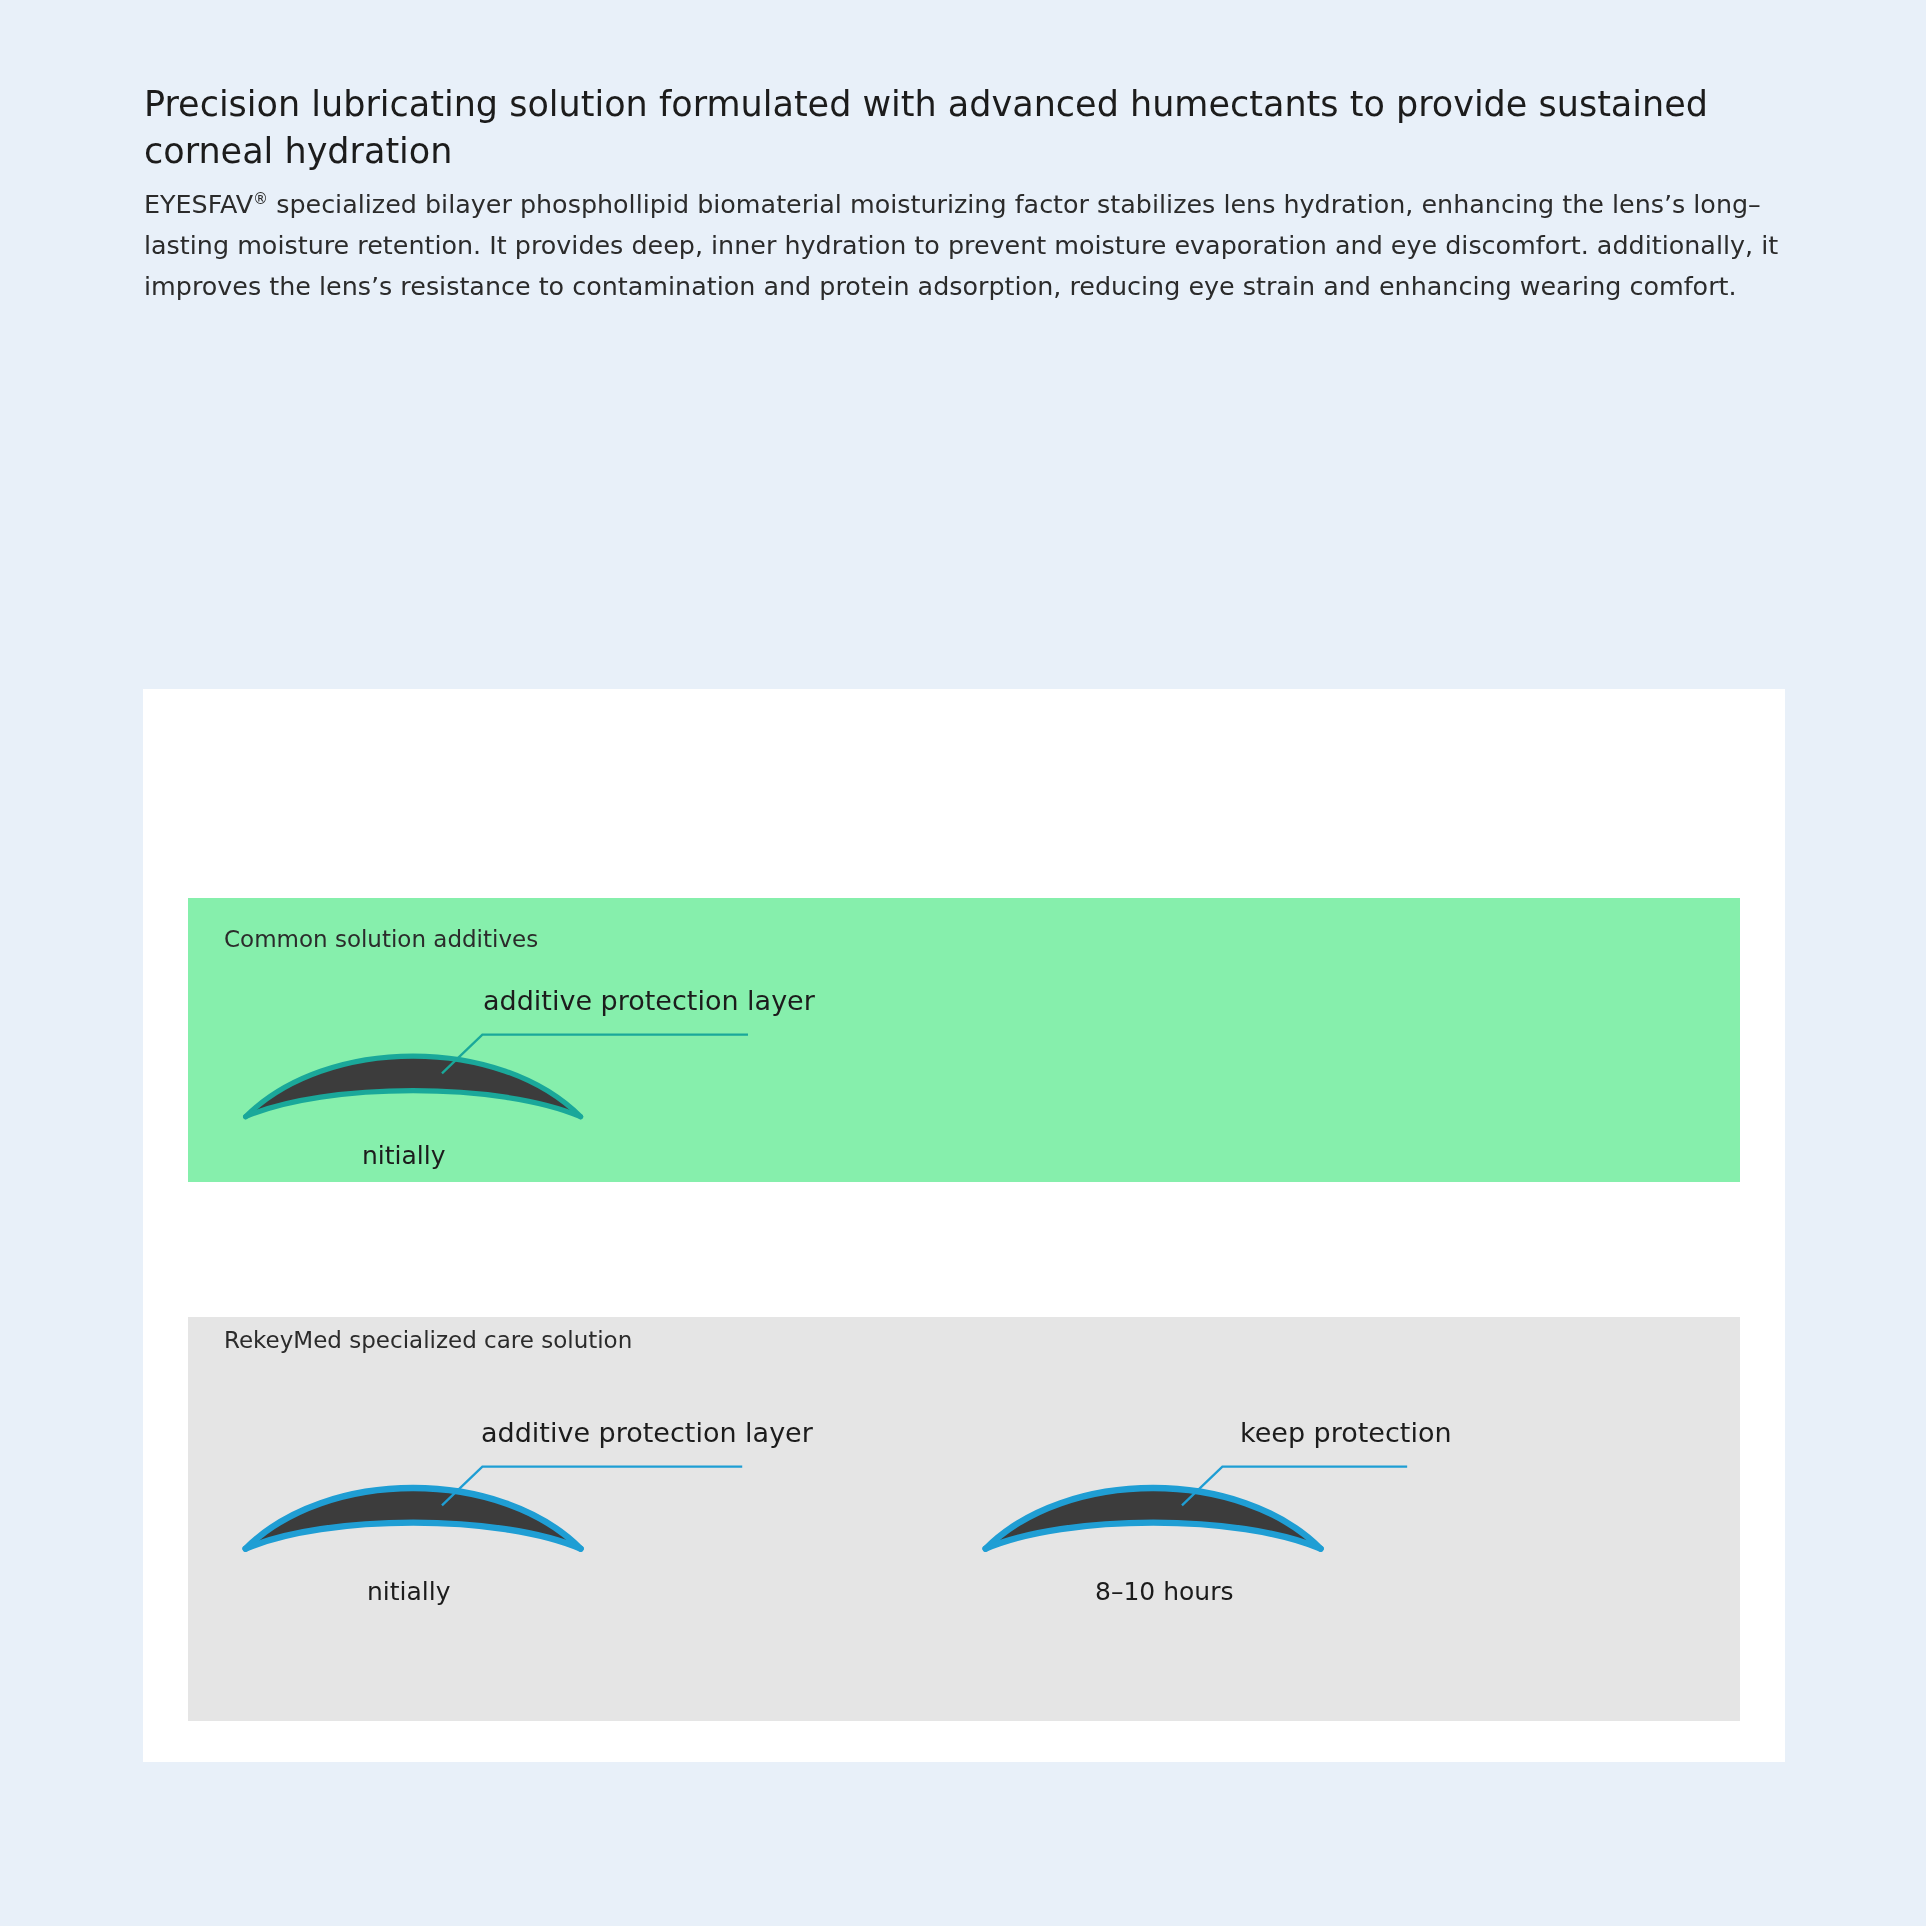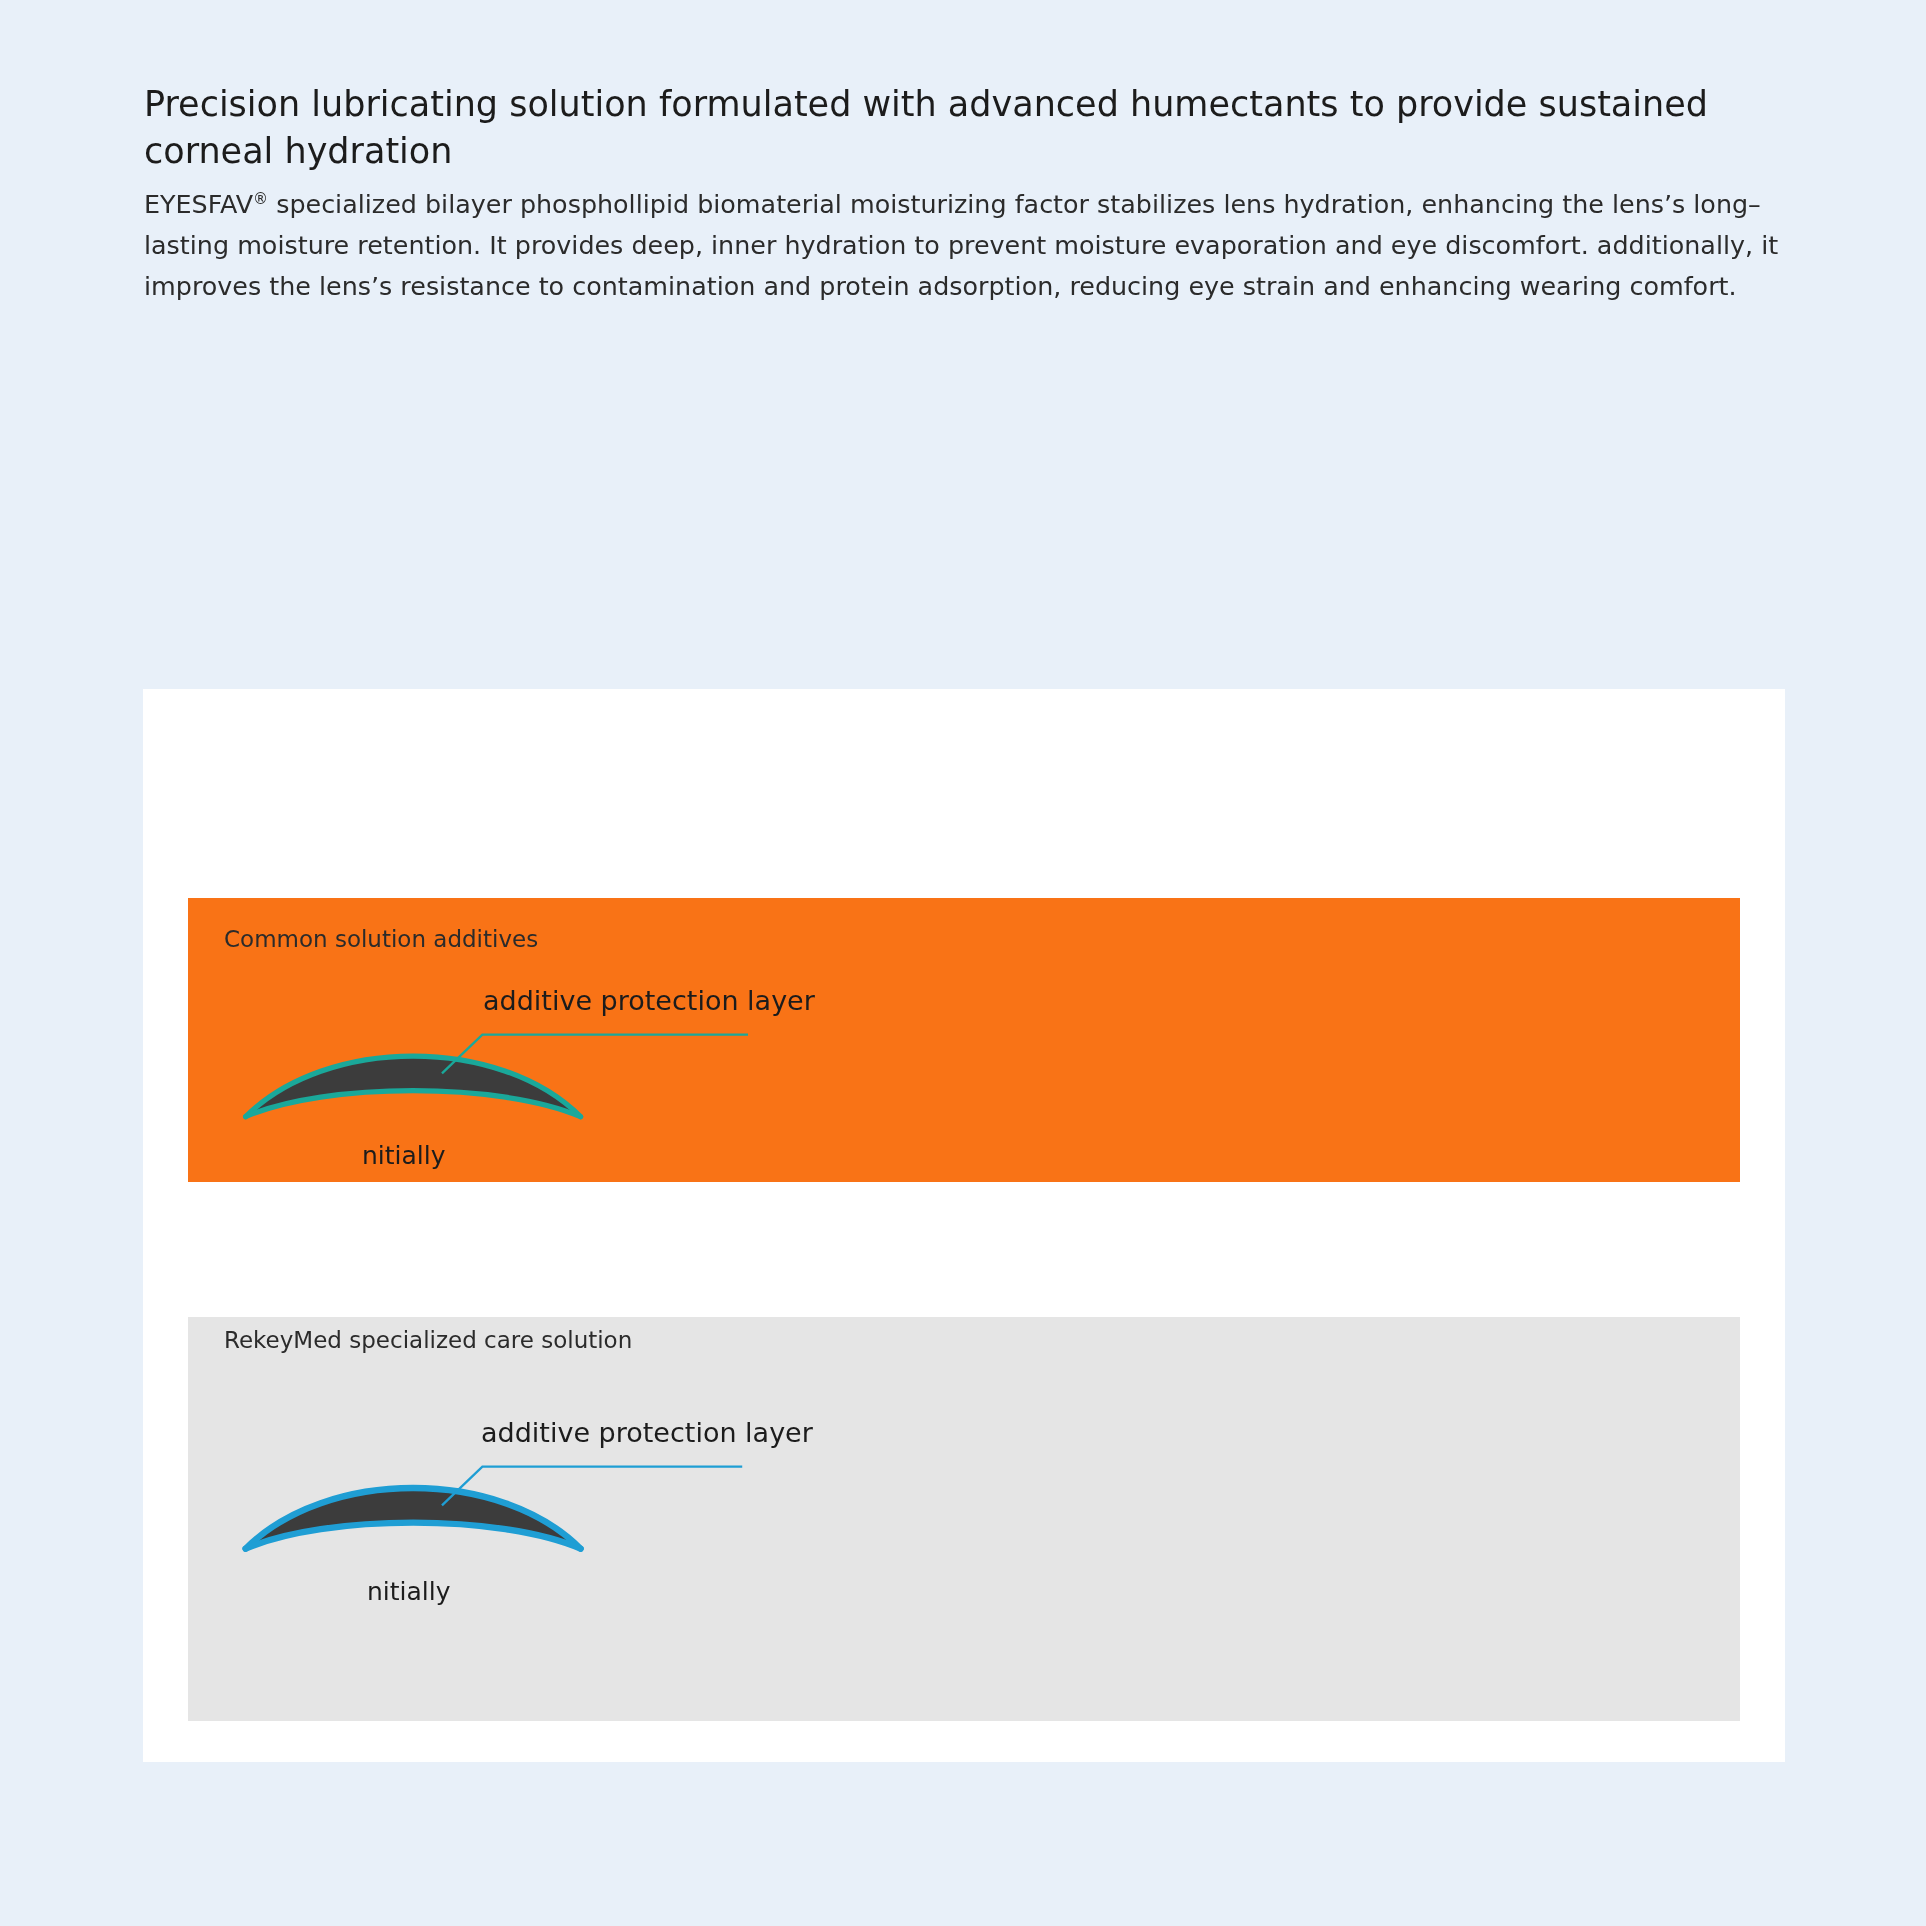--- a/index.html
+++ b/index.html
@@ -74,21 +74,21 @@
 
   .panel {
     position: absolute;
     left: 45px;
     width: 1552px;
     box-sizing: border-box;
   }
   .panel-common {
     top: 209px;
     height: 284px;
-    background: #f97316;
+    background: #86efac;
   }
   .panel-rekey {
     top: 628px;
     height: 404px;
     background: #e5e5e5;
   }
   .panel-label {
     position: absolute;
     left: 36px;
     top: 28px;
@@ -162,17 +162,27 @@
         <svg viewBox="0 0 1240 470" xmlns="http://www.w3.org/2000/svg">
           <path d="M 60 250 C 200 110, 500 110, 640 250 C 500 190, 200 190, 60 250 Z" fill="#3c3c3c"></path>
           <path d="M 60 250 C 200 110, 500 110, 640 250" fill="none" stroke="#1f9ed4" stroke-width="11" stroke-linecap="round"></path>
           <path d="M 60 250 C 200 190, 500 190, 640 250" fill="none" stroke="#1f9ed4" stroke-width="11" stroke-linecap="round"></path>
           <path d="M 400 175 L 470 108 L 920 108" fill="none" stroke="#1f9ed4" stroke-width="4"></path>
         </svg>
         <div class="callout" style="left:270px; top:12.7px;">additive protection layer</div>
         <div class="caption" style="left:156px; top:173px;">nitially</div>
       </div>
 
+      <div class="fig fig-right">
+        <svg viewBox="0 0 1240 470" xmlns="http://www.w3.org/2000/svg">
+          <path d="M 60 250 C 200 110, 500 110, 640 250 C 500 190, 200 190, 60 250 Z" fill="#3c3c3c"></path>
+          <path d="M 60 250 C 200 110, 500 110, 640 250" fill="none" stroke="#1f9ed4" stroke-width="11" stroke-linecap="round"></path>
+          <path d="M 60 250 C 200 190, 500 190, 640 250" fill="none" stroke="#1f9ed4" stroke-width="11" stroke-linecap="round"></path>
+          <path d="M 400 175 L 470 108 L 790 108" fill="none" stroke="#1f9ed4" stroke-width="4"></path>
+        </svg>
+        <div class="callout" style="left:289px; top:12.7px;">keep protection</div>
+        <div class="caption" style="left:144px; top:173px;">8–10 hours</div>
+      </div>
     </div>
   </div>
 
 </div>
 
 
 </body></html>

